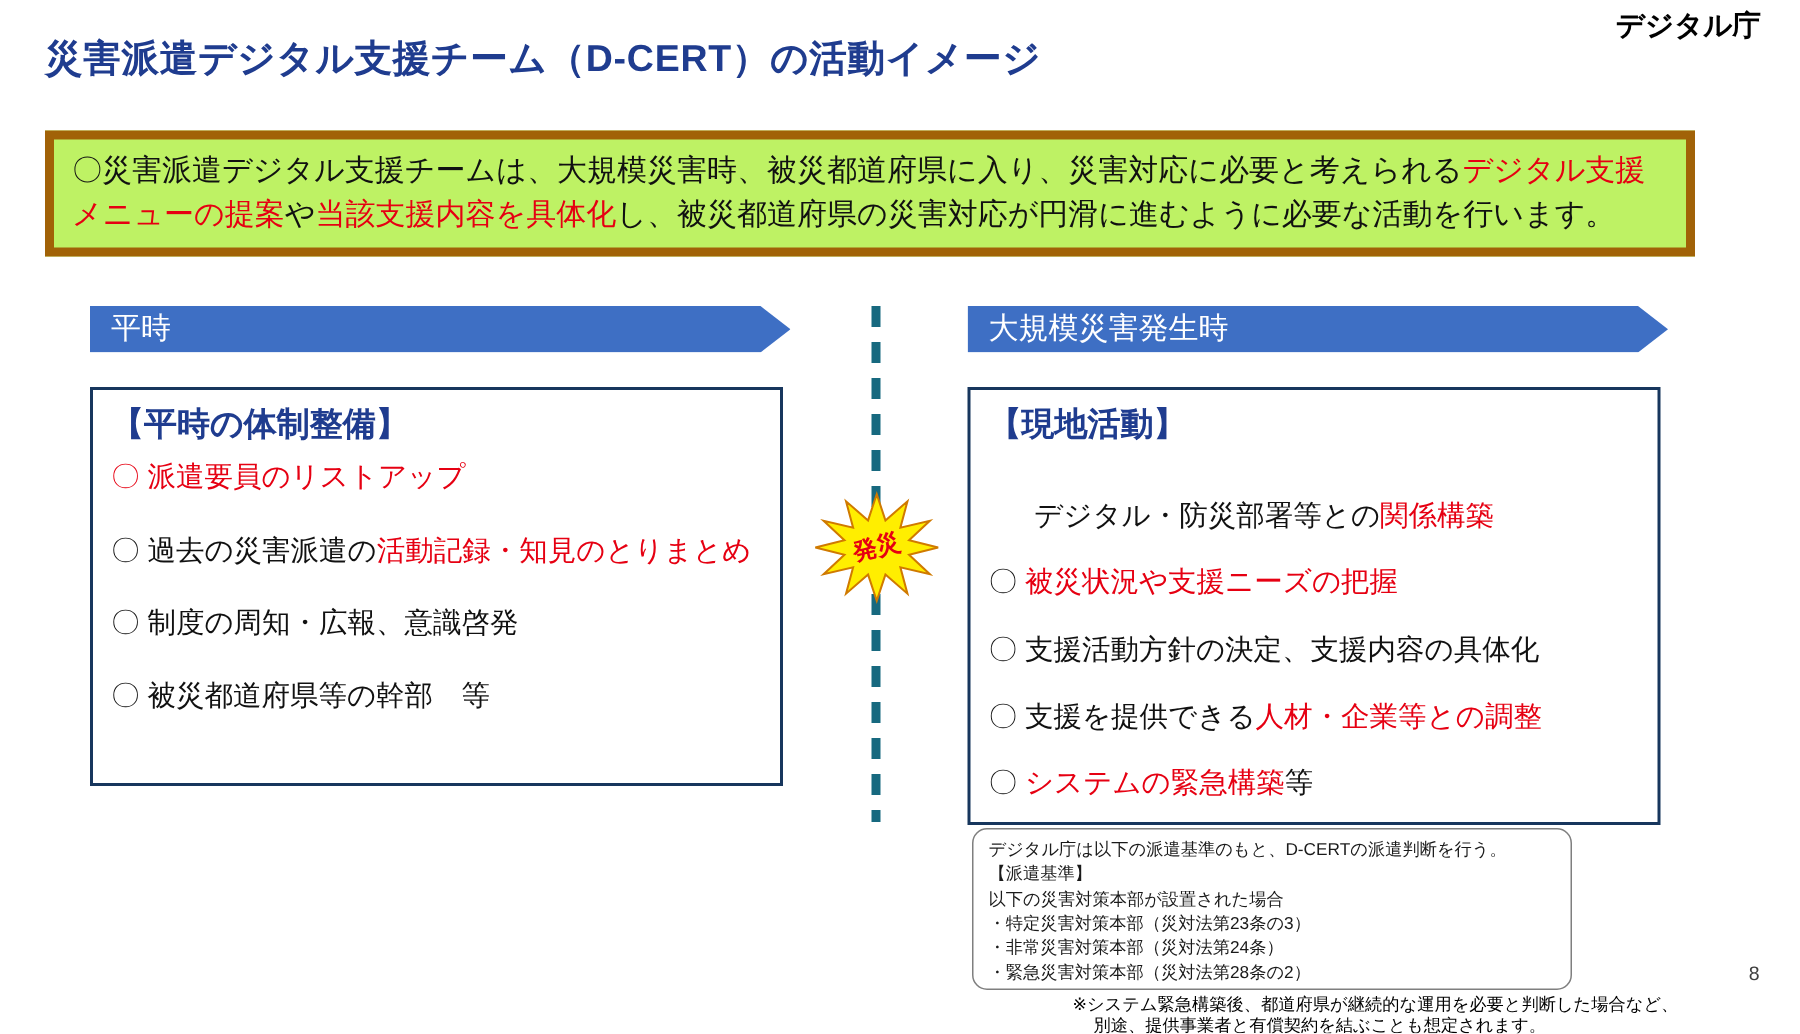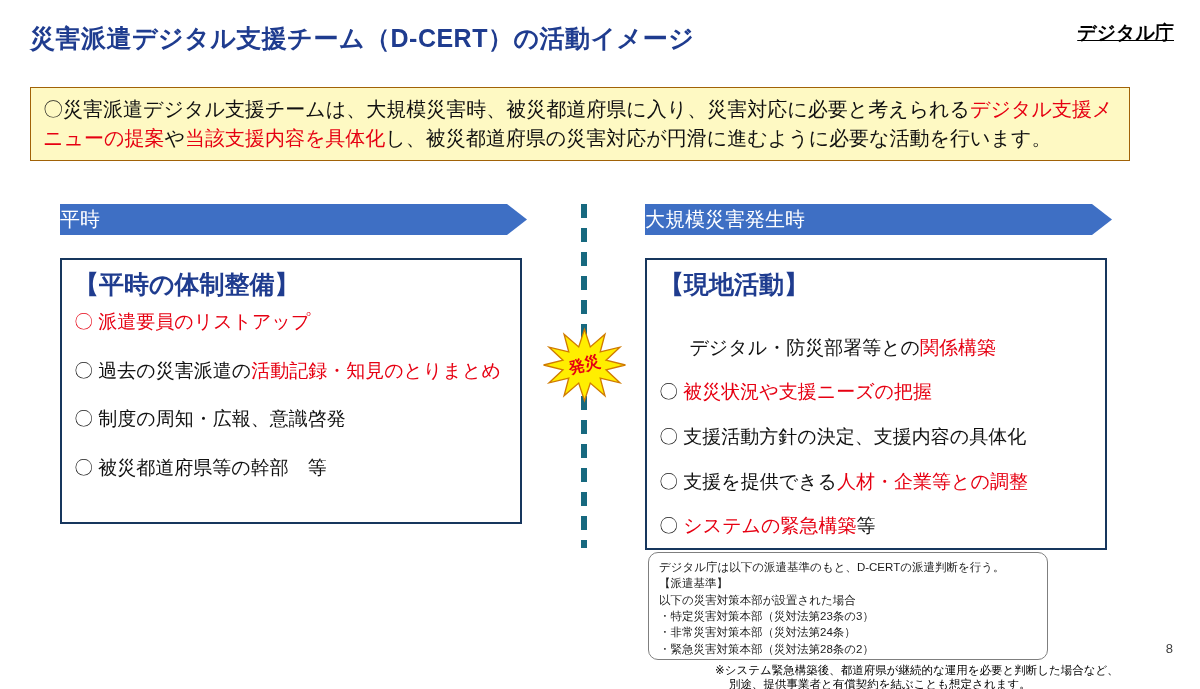--- a/index.html
+++ b/index.html
@@ -13,46 +13,46 @@
     color: #111111;
     overflow: hidden;
   }
   .red { color: #e60012; }
 
   .title {
     position: absolute; left: 30px; top: 22px; margin: 0;
     font-size: 25px; font-weight: 700; color: #1f3c8f; letter-spacing: 0.5px;
   }
   .agency {
-    position: absolute; right: 26px; top: 20px;
-    font-size: 19px; font-weight: 700; color: #000000; text-decoration: underline;
+    position: absolute; right: 26px; top: 4px;
+    font-size: 19px; font-weight: 700; color: #000000;
   }
 
   .summary {
     position: absolute; left: 30px; top: 87px; width: 1100px;
-    background: #fef9c3; border: 1px solid #a16207;
+    background: #bef264; border: 6px solid #a16207;
     padding: 7px 12px; font-size: 20px; line-height: 1.45; color: #111111;
   }
 
   .banner {
     position: absolute; top: 204px; width: 467px; height: 31px;
     background: #3e6fc4; color: #ffffff;
-    font-size: 20px; line-height: 30px; padding-left: 0;
+    font-size: 20px; line-height: 30px; padding-left: 14px;
     clip-path: polygon(0 0, calc(100% - 20px) 0, 100% 50%, calc(100% - 20px) 100%, 0 100%);
   }
   .banner-peacetime { left: 60px; }
   .banner-disaster  { left: 645px; }
 
   .box {
     position: absolute; background: #ffffff;
     border: 2px solid #17365d; padding: 8px 12px;
   }
   .box-peacetime { left: 60px;  top: 258px; width: 462px; height: 266px; }
   .box-disaster  { left: 645px; top: 258px; width: 462px; height: 292px; }
-  .box-title { font-size: 25px; font-weight: 700; color: #1f3c8f; margin-bottom: 8px; }
+  .box-title { font-size: 22px; font-weight: 700; color: #1f3c8f; margin-bottom: 8px; }
   .items { display: flex; flex-direction: column; }
   .items-peacetime { gap: 23px; }
   .items-disaster  { gap: 19px; }
   .item { font-size: 19px; line-height: 1.35; }
   .hang { margin-left: 1.6em; }
 
   .divider {
     position: absolute; left: 581px; top: 204px; width: 6px; height: 344px;
     background: repeating-linear-gradient(to bottom,
       #17697f 0px, #17697f 14px, transparent 14px, transparent 24px);

